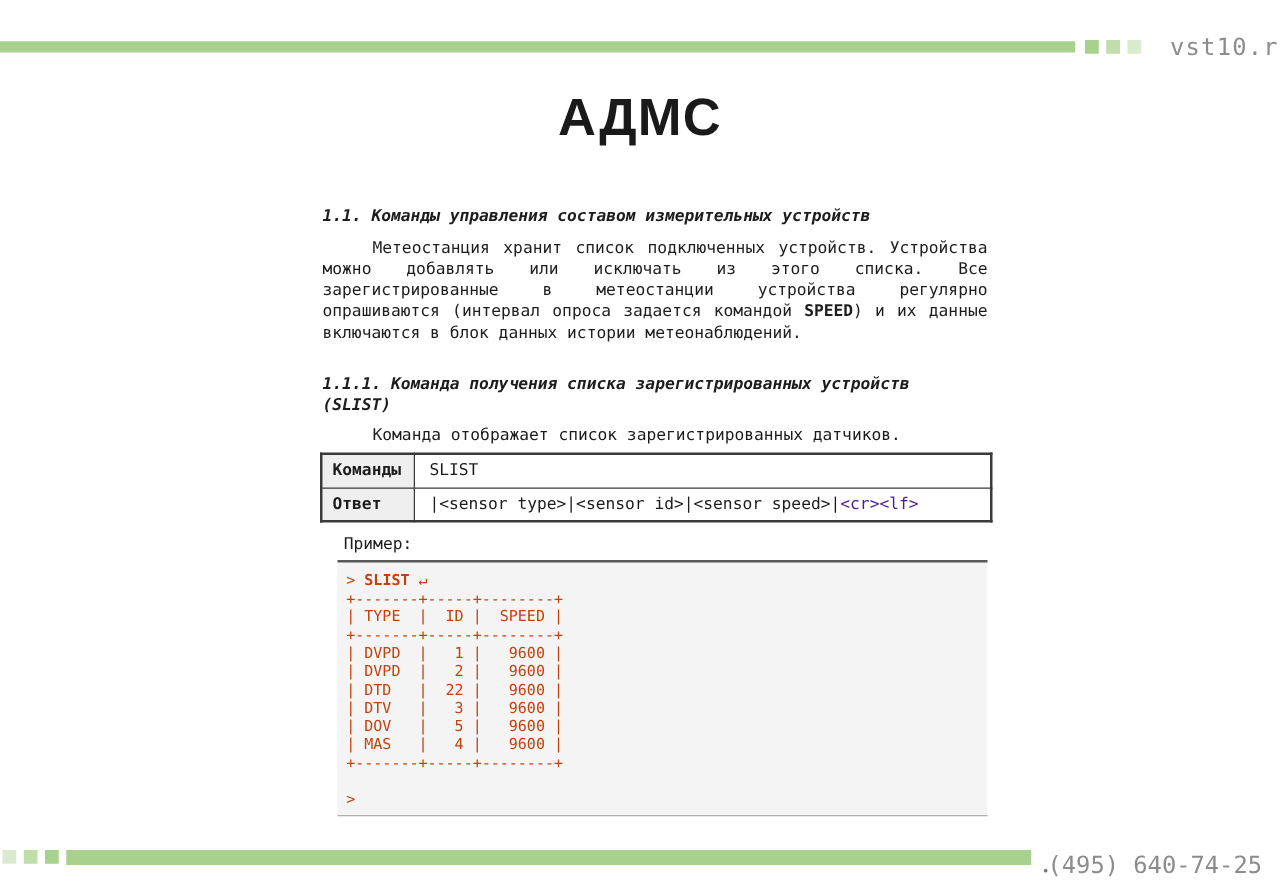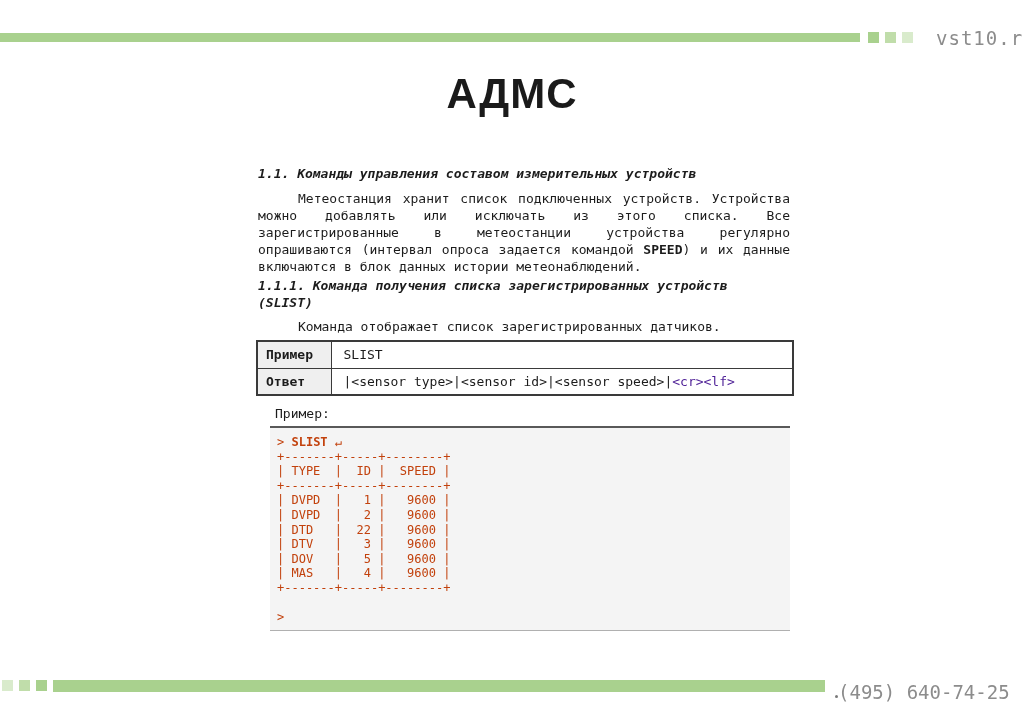--- a/index.html
+++ b/index.html
@@ -28,21 +28,21 @@
     font-size:42px; line-height:48px; font-weight:700; color:#1a1a1a; letter-spacing:1px;
   }
 
   
   .content { position:absolute; left:258px; top:160px; width:532px; font-size:13px; line-height:17px; }
   .doc-heading { font-weight:bold;font-style:italic; }
   .h-first { padding-top:5px; }
   .para { margin-top:8px; }
   .jline { text-align:justify; text-align-last:justify; }
   .indent { text-indent:40px; }
-  .h-second { margin-top:2px; }
+  .h-second { margin-top:24px; }
   .para-single { margin-top:7px; text-indent:40px; }
   .b { font-weight:bold; }
 
   
   .spec-table { border-collapse:collapse; margin-top:5px; margin-left:-2px; width:538px;
                 border:2px solid #3a3a3a; table-layout:fixed; }
   .spec-table td { border:1px solid #3a3a3a; height:27px; vertical-align:middle; font-size:13px; }
   .spec-table td.lbl { width:74px; background:#efefef; font-weight:bold; padding-left:8px; }
   .spec-table td.val { padding-left:12px; white-space:pre; }
   .green-token { color:#4c1d95; font-weight:normal; }
@@ -97,21 +97,21 @@
     <div class="doc-heading h-second">
       <div>1.1.1. Команда получения списка зарегистрированных устройств</div>
       <div>(SLIST)</div>
     </div>
 
     <div class="para-single">Команда отображает список зарегистрированных датчиков.</div>
 
     <table class="spec-table">
       <tbody>
           <tr>
-        <td class="lbl">Пример</td>
+        <td class="lbl">Команды</td>
         <td class="val">SLIST</td>
       </tr>
       <tr>
         <td class="lbl">Ответ</td>
         <td class="val"><span>|&lt;sensor type&gt;|&lt;sensor id&gt;|&lt;sensor speed&gt;|</span><span class="green-token">&lt;cr&gt;</span><span class="green-token">&lt;lf&gt;</span></td>
       </tr>
     </tbody>
       </table>
 
     <div class="example-label">Пример:</div>

